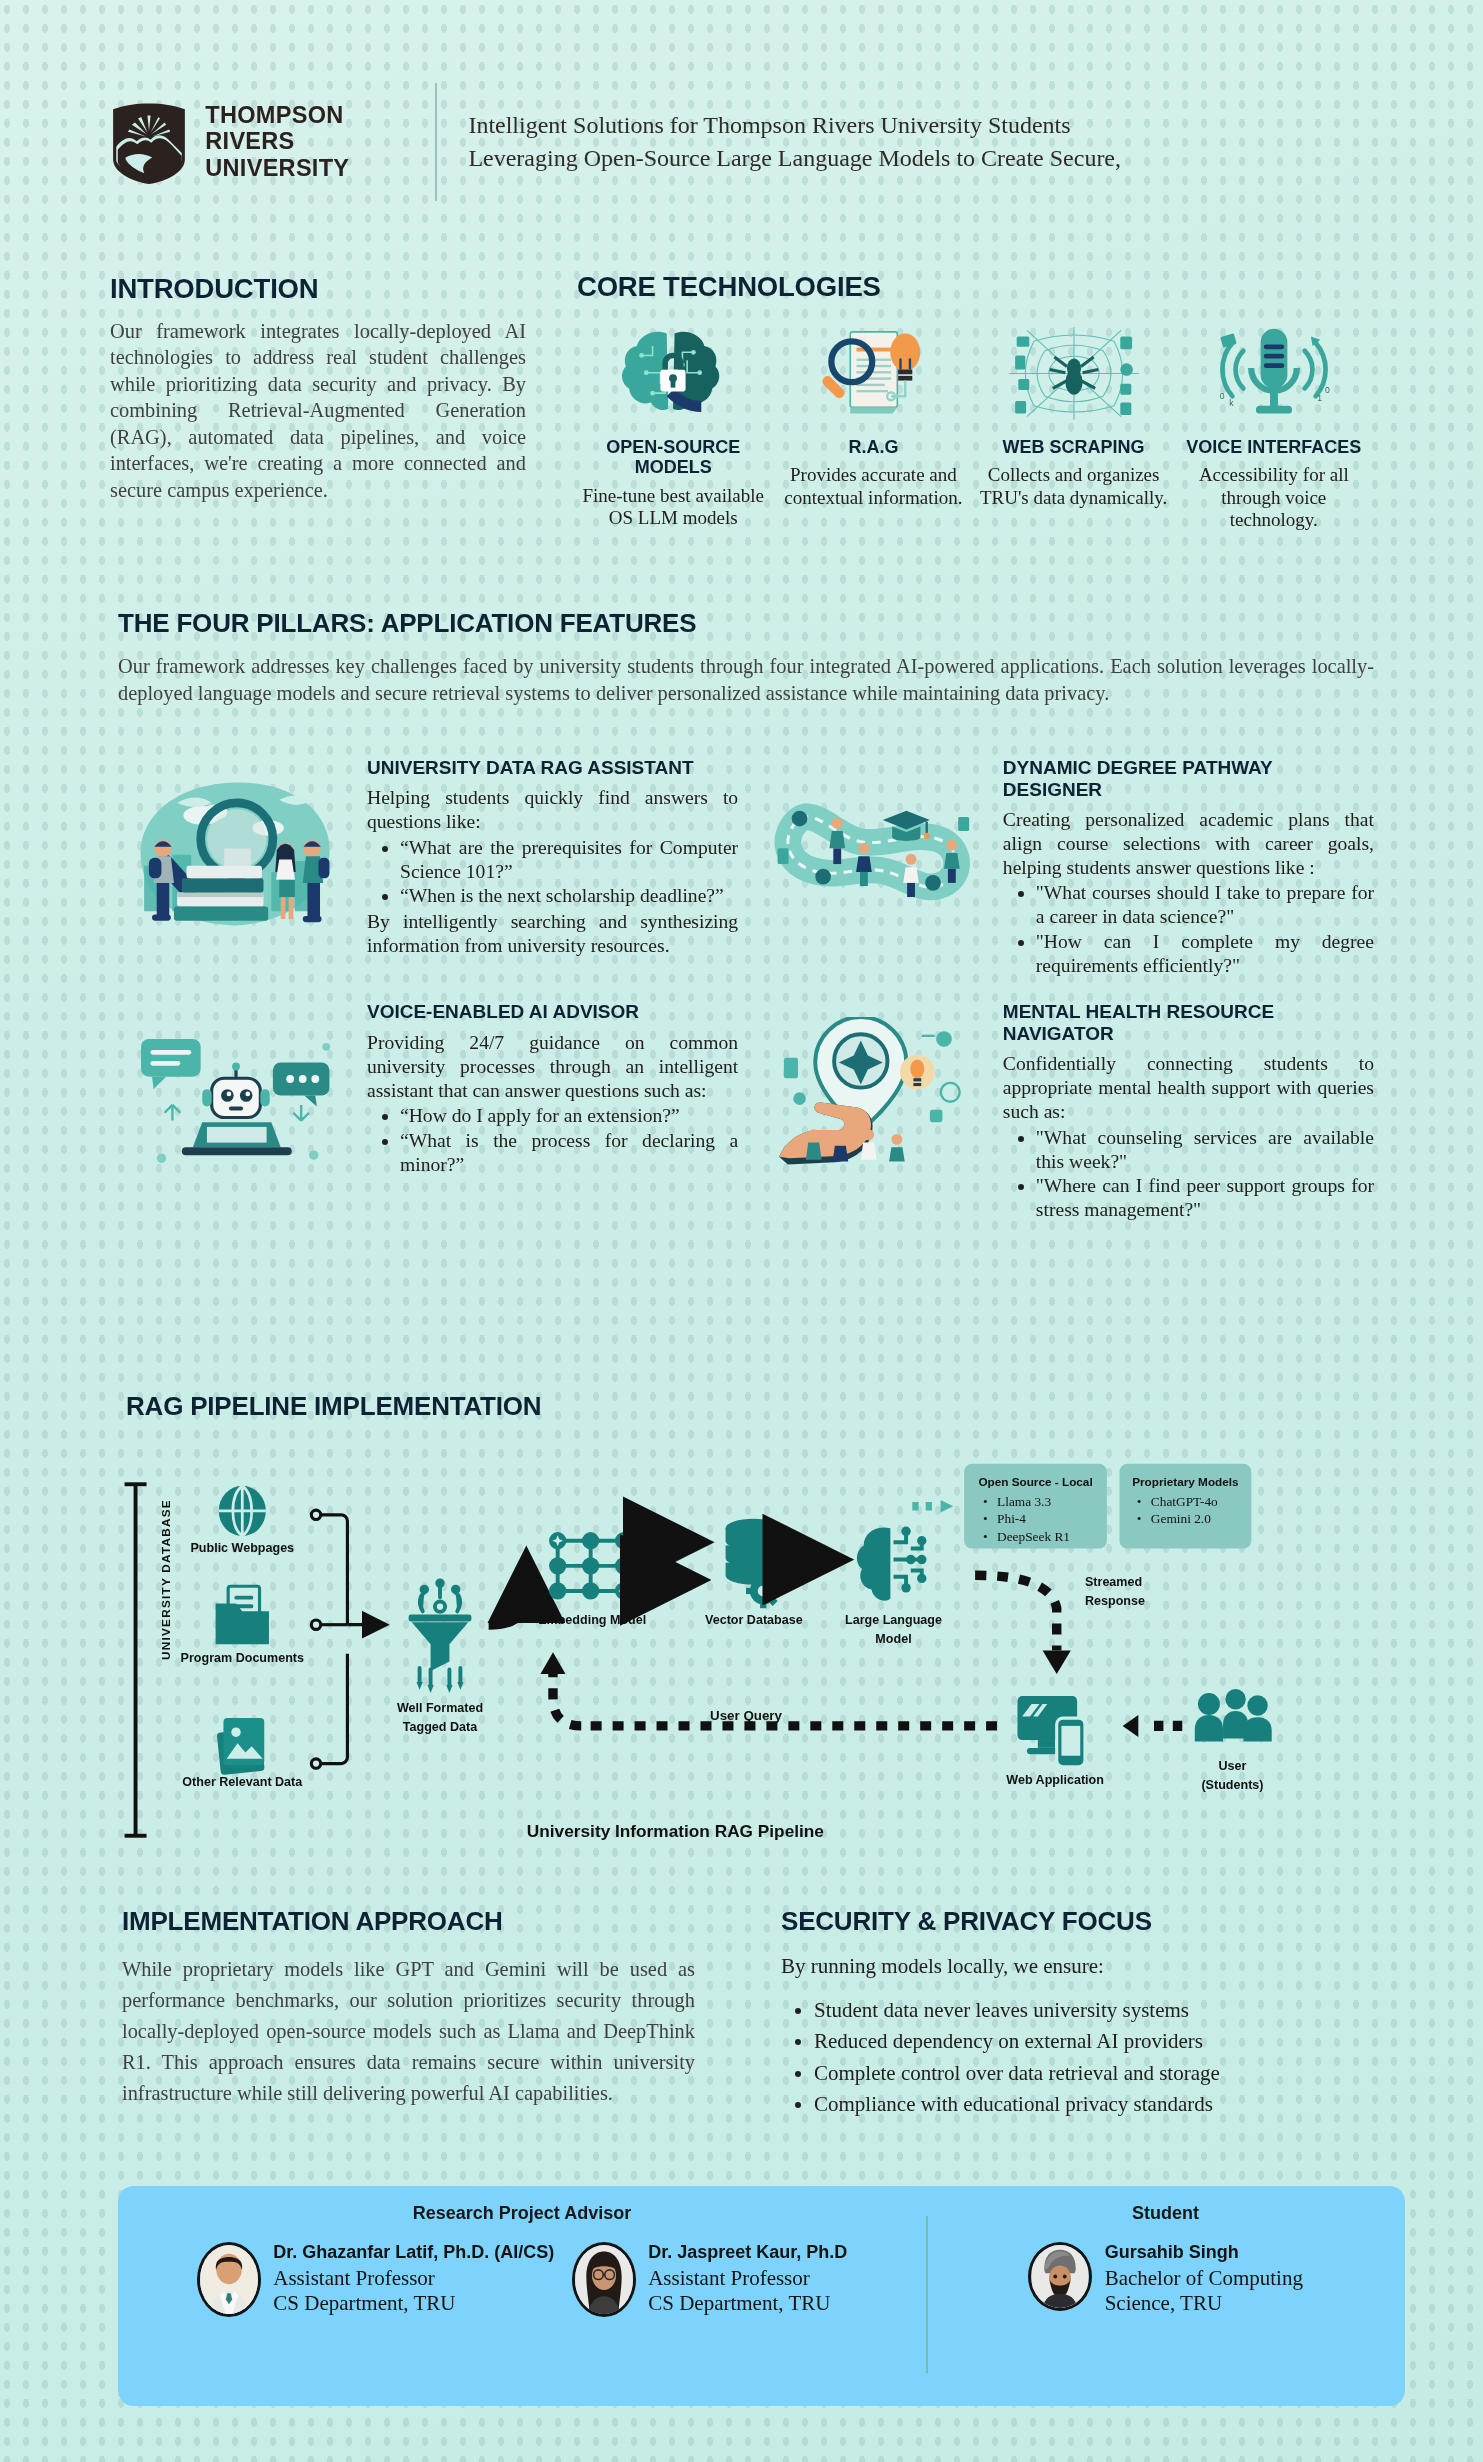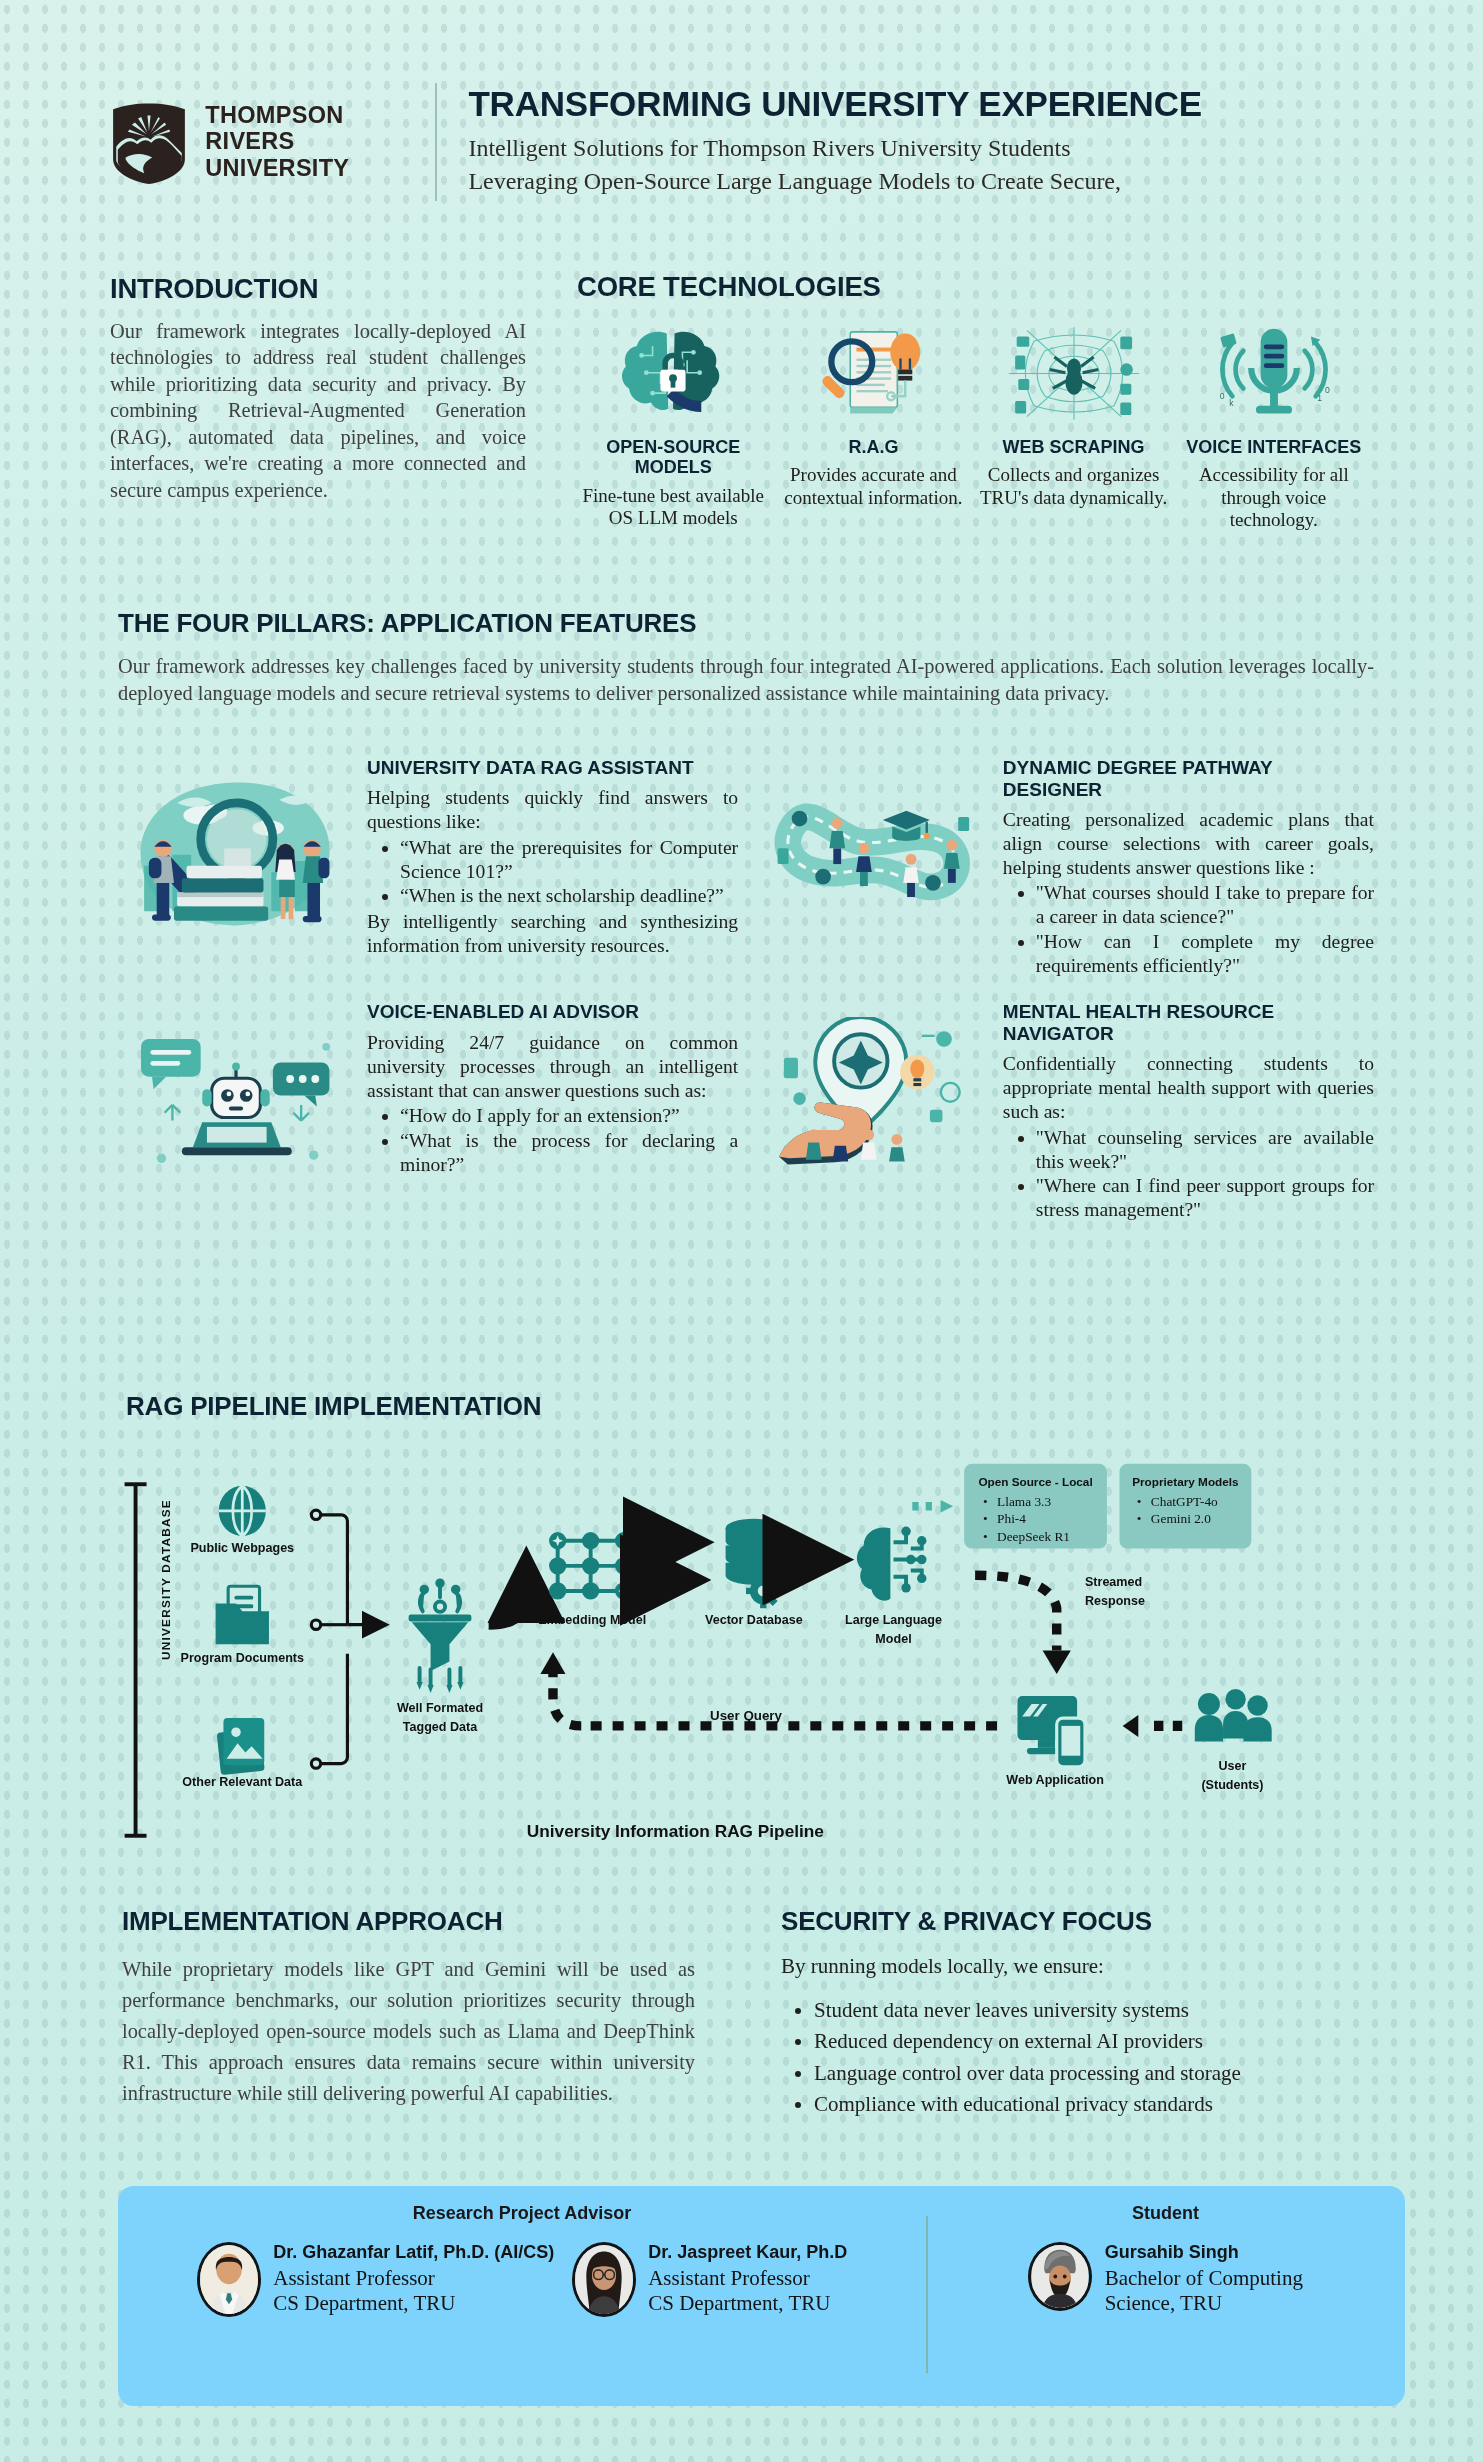--- a/index.html
+++ b/index.html
@@ -127,21 +127,20 @@
         <path d="M52 92 C60 86 70 82 80 82 L84 92 C74 94 64 98 58 104 Z" fill="#2b211e"></path>
       </svg>
       <div class="logo-words">
         <div>THOMPSON</div>
         <div>RIVERS</div>
         <div>UNIVERSITY</div>
       </div>
     </div>
     <div class="header-rule"></div>
     <div class="header-text">
-      <div class="poster-title">TRANSFORMING UNIVERSITY EXPERIENCE</div>
       <div class="poster-subtitle">Intelligent Solutions for Thompson Rivers University Students</div>
       <div class="poster-subtitle">Leveraging Open-Source Large Language Models to Create Secure,</div>
     </div>
   </div>
 
   <div class="intro">
     <div class="sec-head h-lg">INTRODUCTION</div>
     <div class="body-text">Our framework integrates locally-deployed AI technologies to address real student challenges while prioritizing data security and privacy. By combining Retrieval-Augmented Generation (RAG), automated data pipelines, and voice interfaces, we're creating a more connected and secure campus experience.</div>
   </div>
 
@@ -739,21 +738,21 @@
     <div class="sec-head h-md">IMPLEMENTATION APPROACH</div>
     <div class="body-text" style="line-height:1.52">While proprietary models like GPT and Gemini will be used as performance benchmarks, our solution prioritizes security through locally-deployed open-source models such as Llama and DeepThink R1. This approach ensures data remains secure within university infrastructure while still delivering powerful AI capabilities.</div>
   </div>
 
   <div class="sec-right">
     <div class="sec-head h-md">SECURITY &amp; PRIVACY FOCUS</div>
     <div class="lead">By running models locally, we ensure:</div>
     <ul>
       <li>Student data never leaves university systems</li>
       <li>Reduced dependency on external AI providers</li>
-      <li>Language control over data processing and storage</li>
+      <li>Complete control over data retrieval and storage</li>
       <li>Compliance with educational privacy standards</li>
     </ul>
   </div>
 
   <div class="footer">
     <div class="footer-left">
       <div class="footer-role">Research Project Advisor</div>
       <div class="people">
 
         <div class="person">

